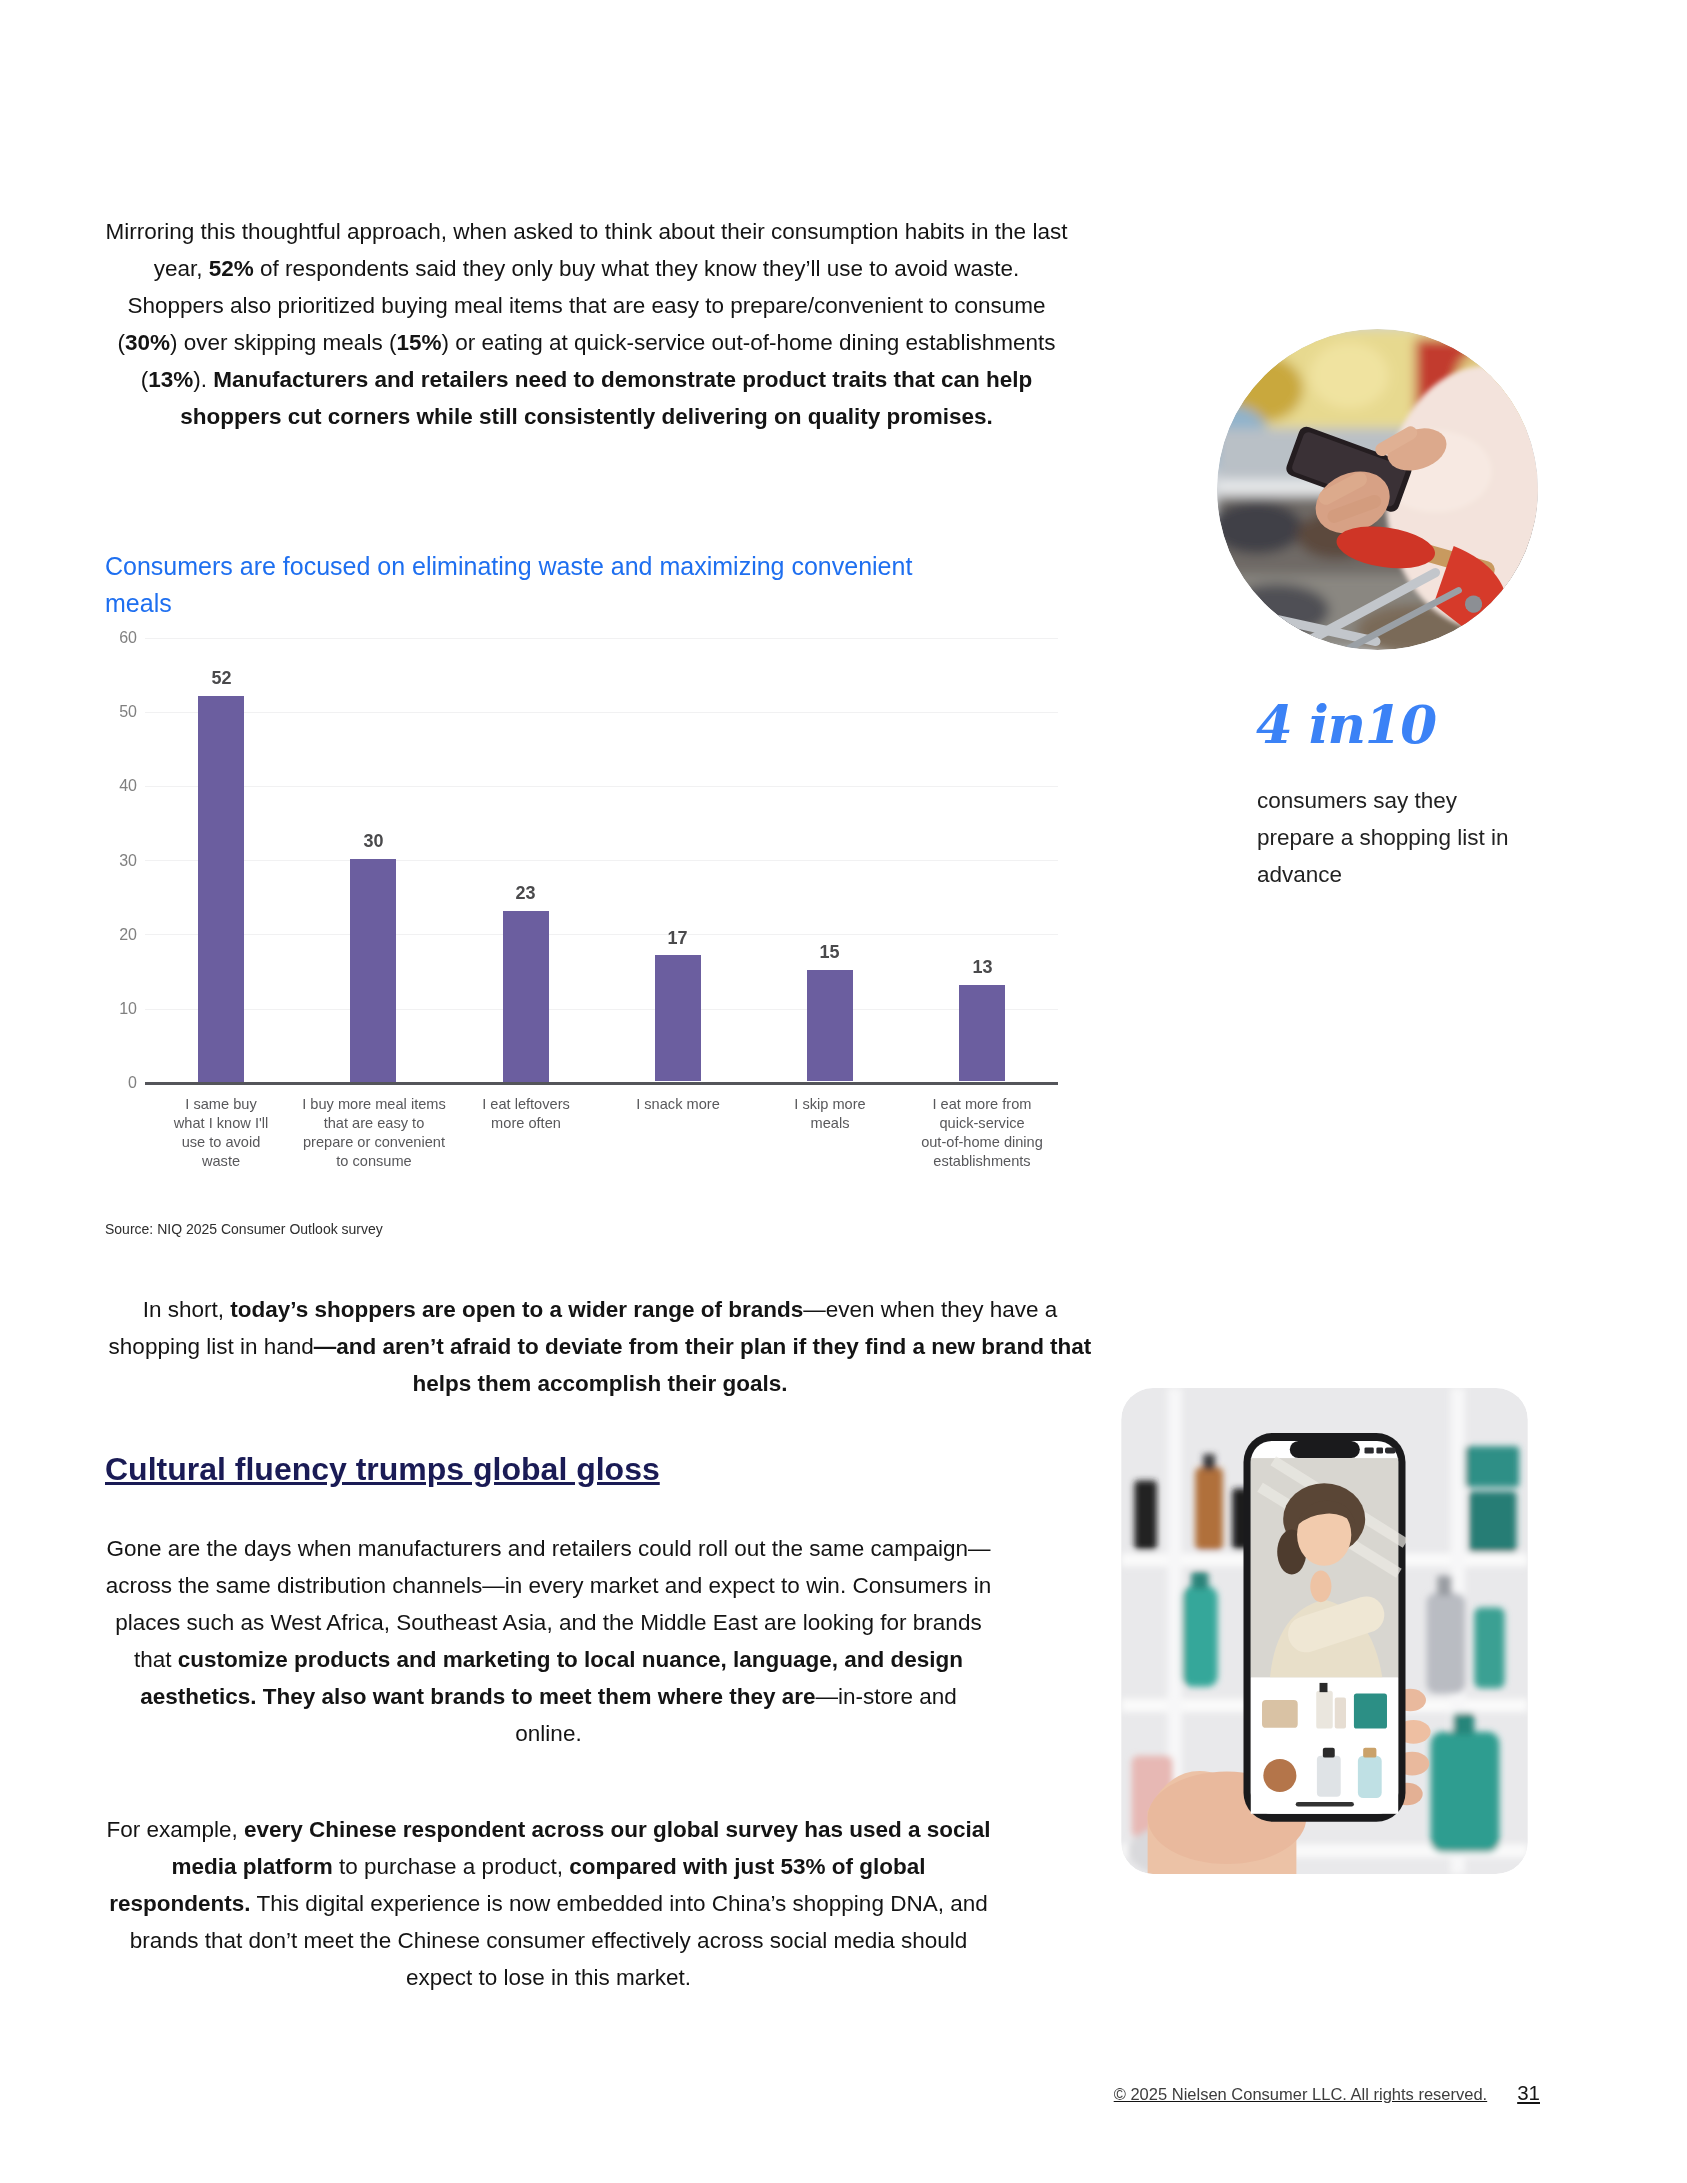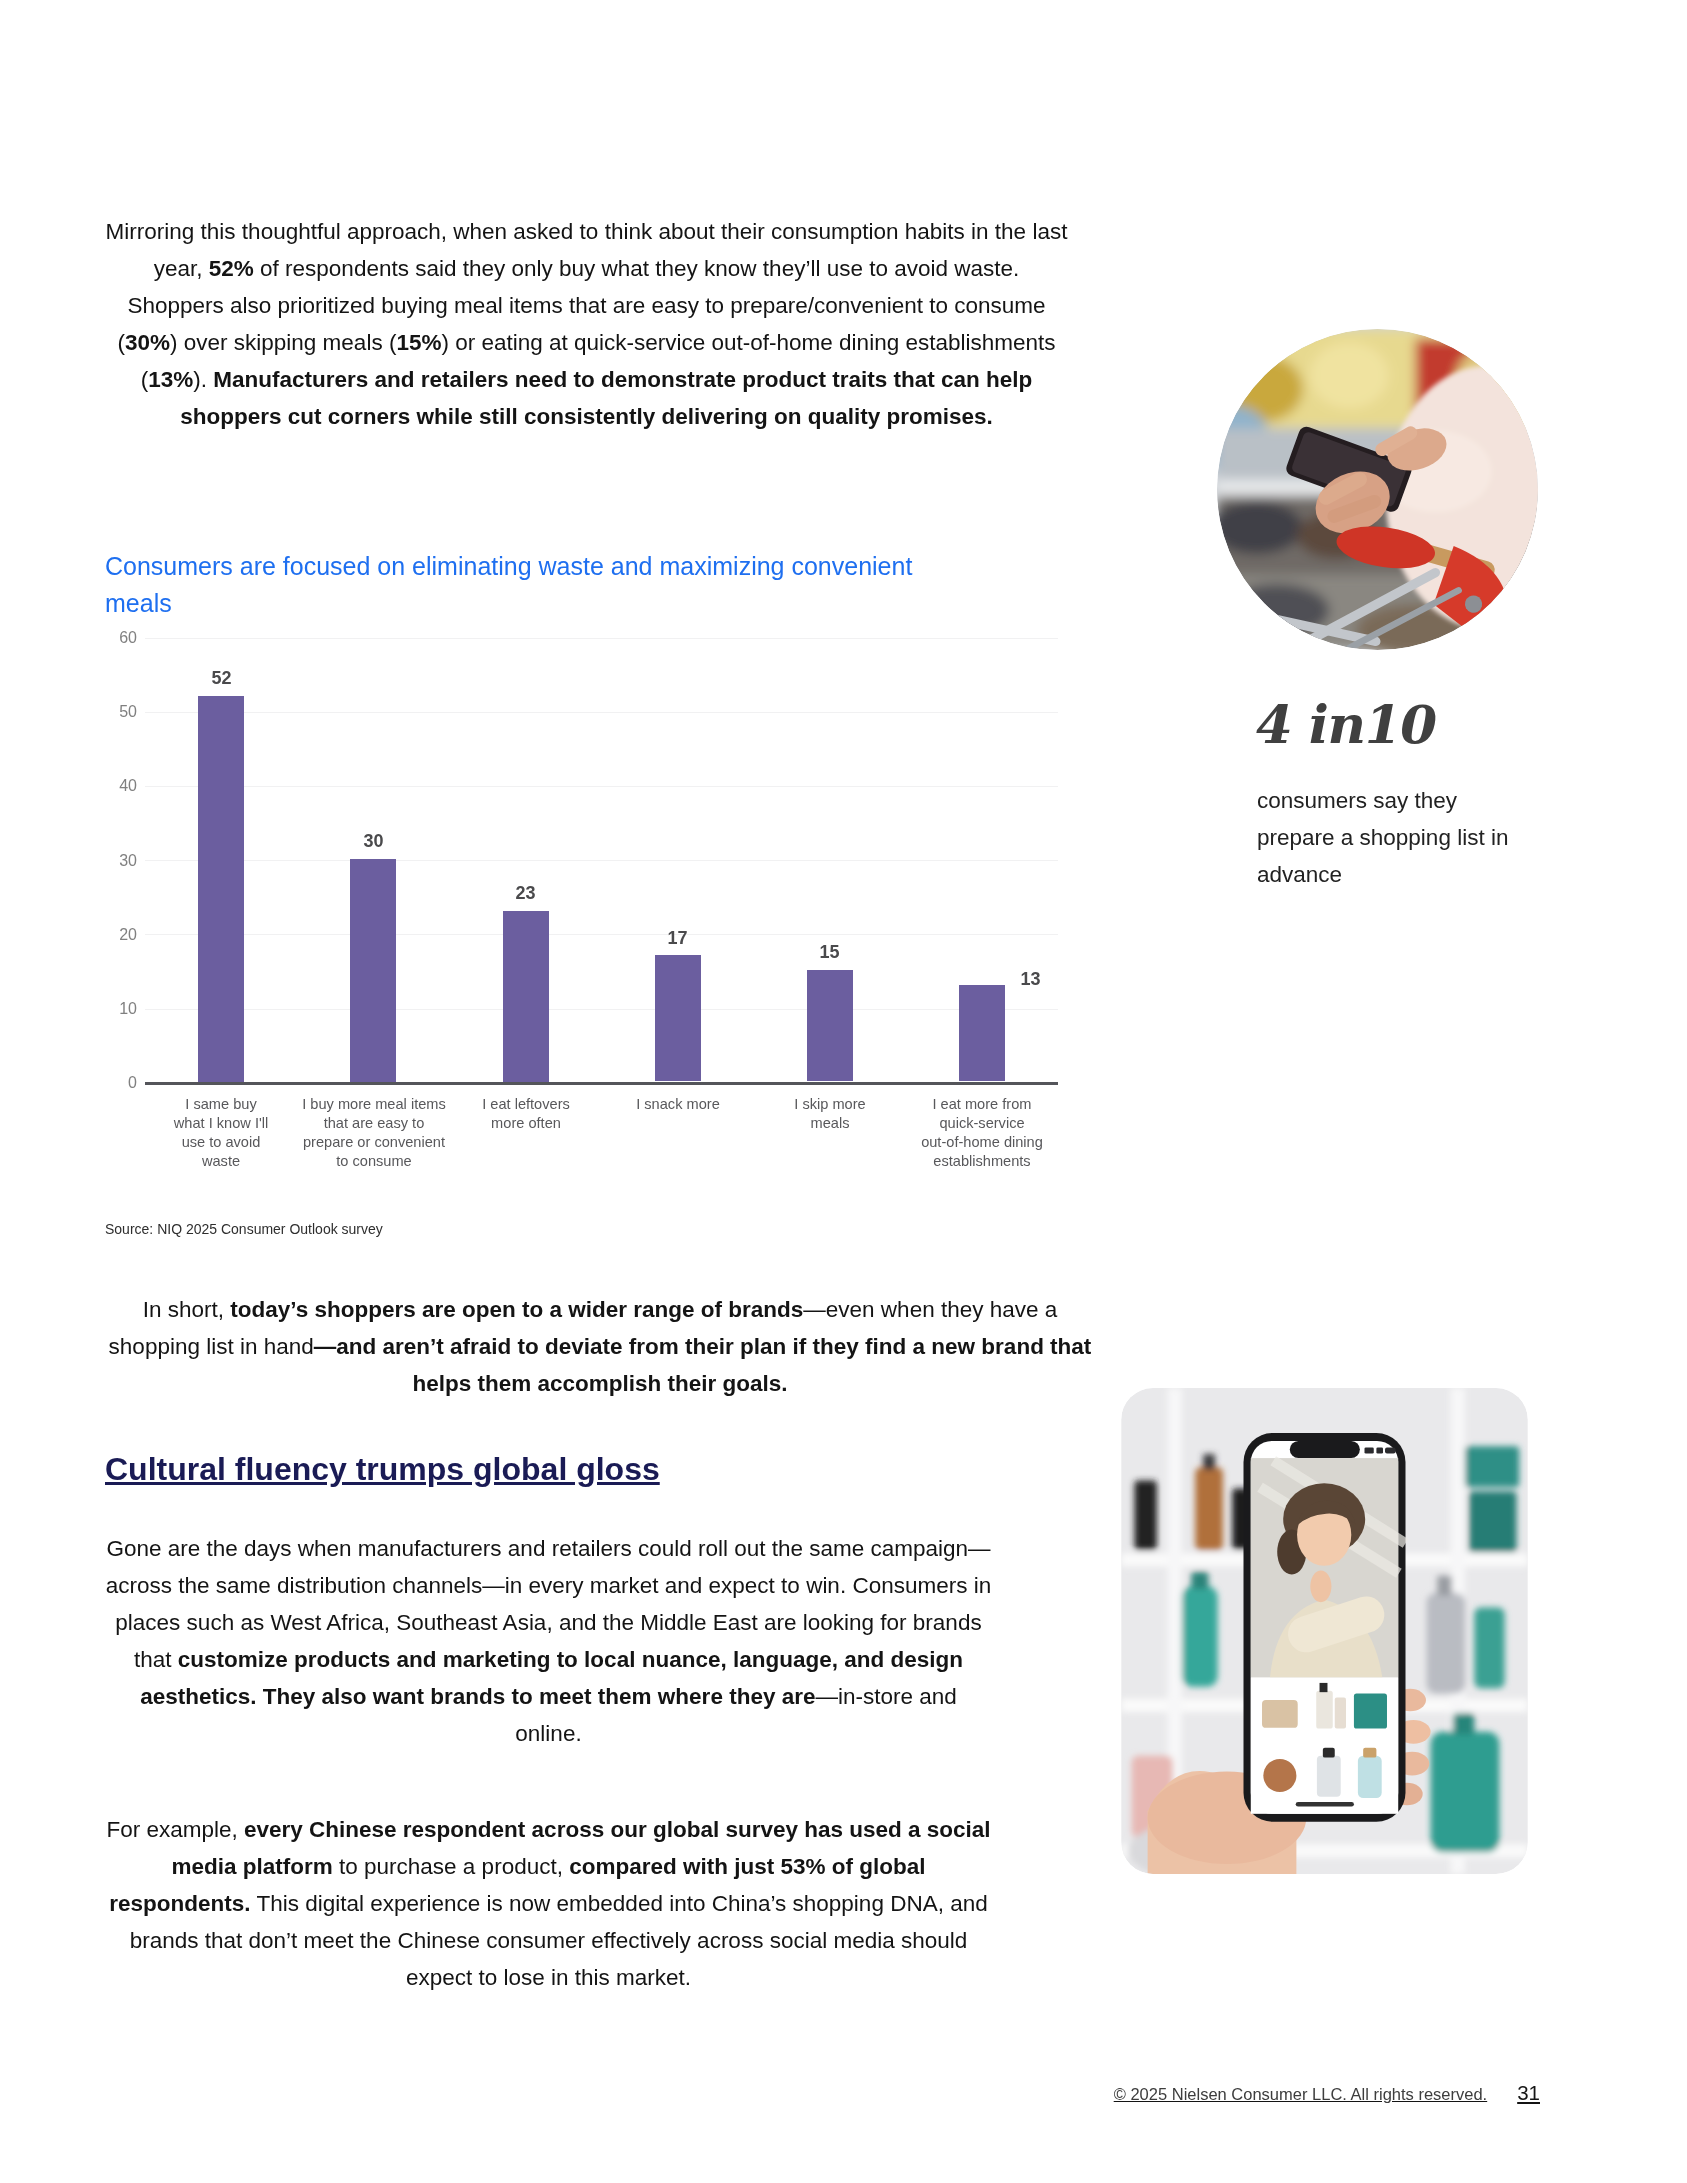--- a/index.html
+++ b/index.html
@@ -4,21 +4,21 @@
 <style>
   html,body{margin:0;padding:0;}
   body{width:1687px;height:2183px;position:relative;background:#ffffff;
        font-family:"Liberation Sans", sans-serif;color:#141414;}
   .abs{position:absolute;}
   .para{font-size:22.5px;line-height:37px;color:#141414;text-align:center;}
   .para b{font-weight:700;}
   .chart-title{font-size:25px;line-height:37px;color:#1E6FF0;}
   .section-heading{font-size:32px;line-height:38px;font-weight:700;color:#1A1B55;text-decoration:underline;}
   .stat-number{font-family:"DejaVu Serif", serif;font-style:italic;font-weight:700;
-               font-size:53px;color:#404040;letter-spacing:-1.3px;}
+               font-size:53px;color:#3b82f6;letter-spacing:-1.3px;}
   .stat-caption{font-size:22.5px;line-height:37px;color:#222;}
   .source-note{font-size:14px;color:#2e2e2e;}
   .footer-bar{display:flex;align-items:baseline;gap:30px;text-decoration:underline;}
   .footer-copy{font-size:16.5px;color:#3d3d3d;}
   .footer-page{font-size:20.5px;color:#161616;}
   
   #chart{position:absolute;left:103px;top:629px;width:956px;height:595px;}
   .gridline{position:absolute;height:1.3px;background:#f1f1f2;}
   .axis-line{position:absolute;height:3.3px;background:#54555a;}
   .ytick{position:absolute;width:34px;text-align:right;font-size:16px;color:#808080;}
@@ -77,21 +77,21 @@
     <div class="cat-label" style="left: 499px; top: 466px; width: 152px;">
       <div>I snack more</div>
     </div>
     <div class="bar" style="left: 704px; top: 341px; width: 46px; height: 111px; background: rgb(107, 94, 159);"></div>
     <div class="bar-value" style="left: 687px; top: 313px; width: 79px;">15</div>
     <div class="cat-label" style="left: 651px; top: 466px; width: 152px;">
       <div>I skip more</div>
       <div>meals</div>
     </div>
     <div class="bar" style="left: 856px; top: 356px; width: 46px; height: 96px; background: rgb(107, 94, 159);"></div>
-    <div class="bar-value" style="left: 888px; top: 328px; width: 79px; margin-top: 12px;">13</div>
+    <div class="bar-value" style="left: 840px; top: 328px; width: 79px;">13</div>
     <div class="cat-label" style="left: 803px; top: 466px; width: 152px;">
       <div>I eat more from</div>
       <div>quick-service</div>
       <div>out-of-home dining</div>
       <div>establishments</div>
     </div>
   </div>
 
 <div class="abs source-note" style="left:105px;top:1221px;">Source: NIQ 2025 Consumer Outlook survey</div>
 

